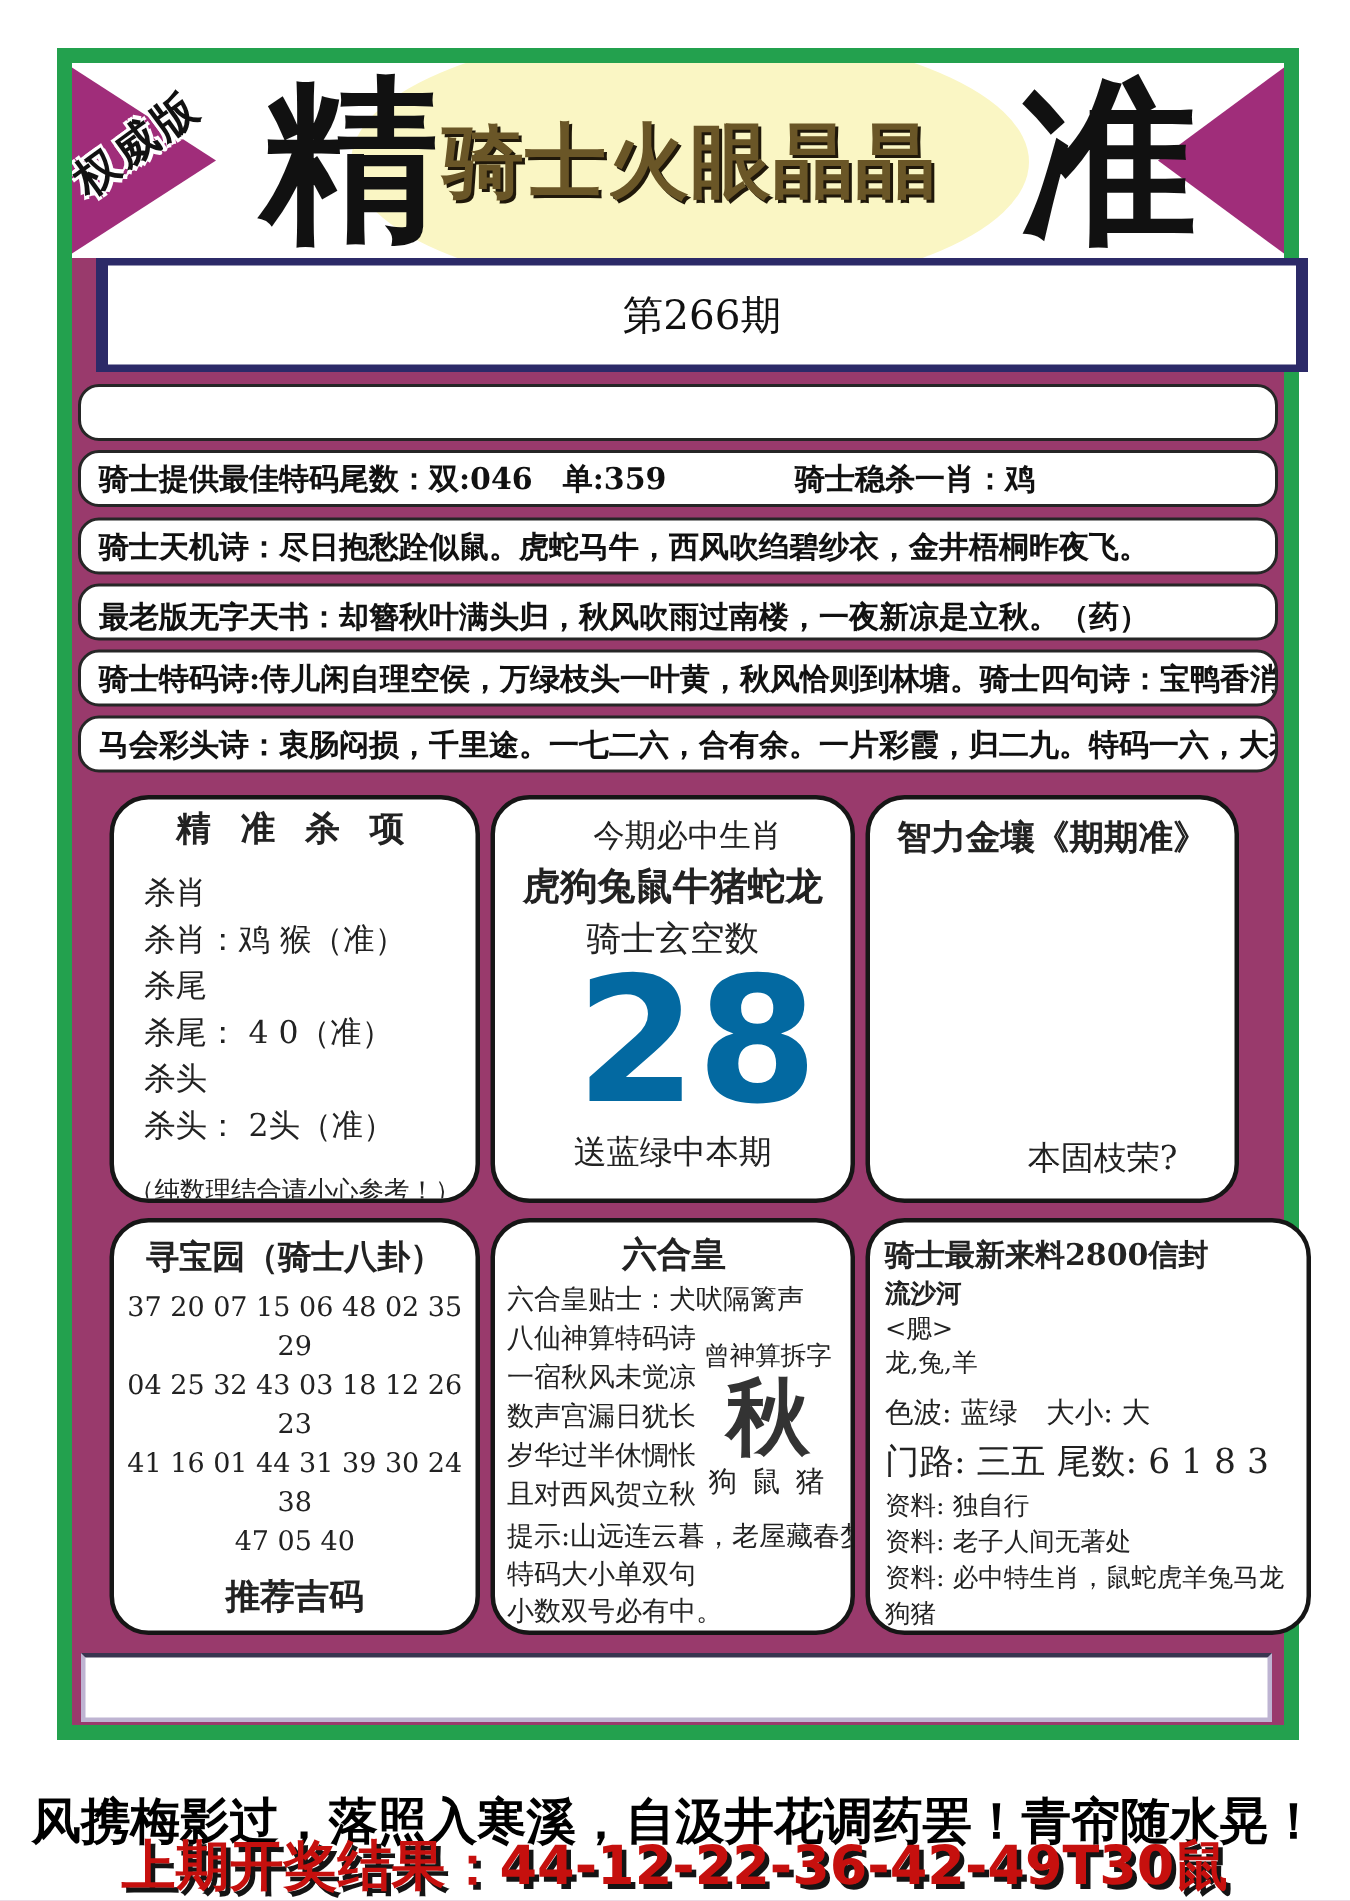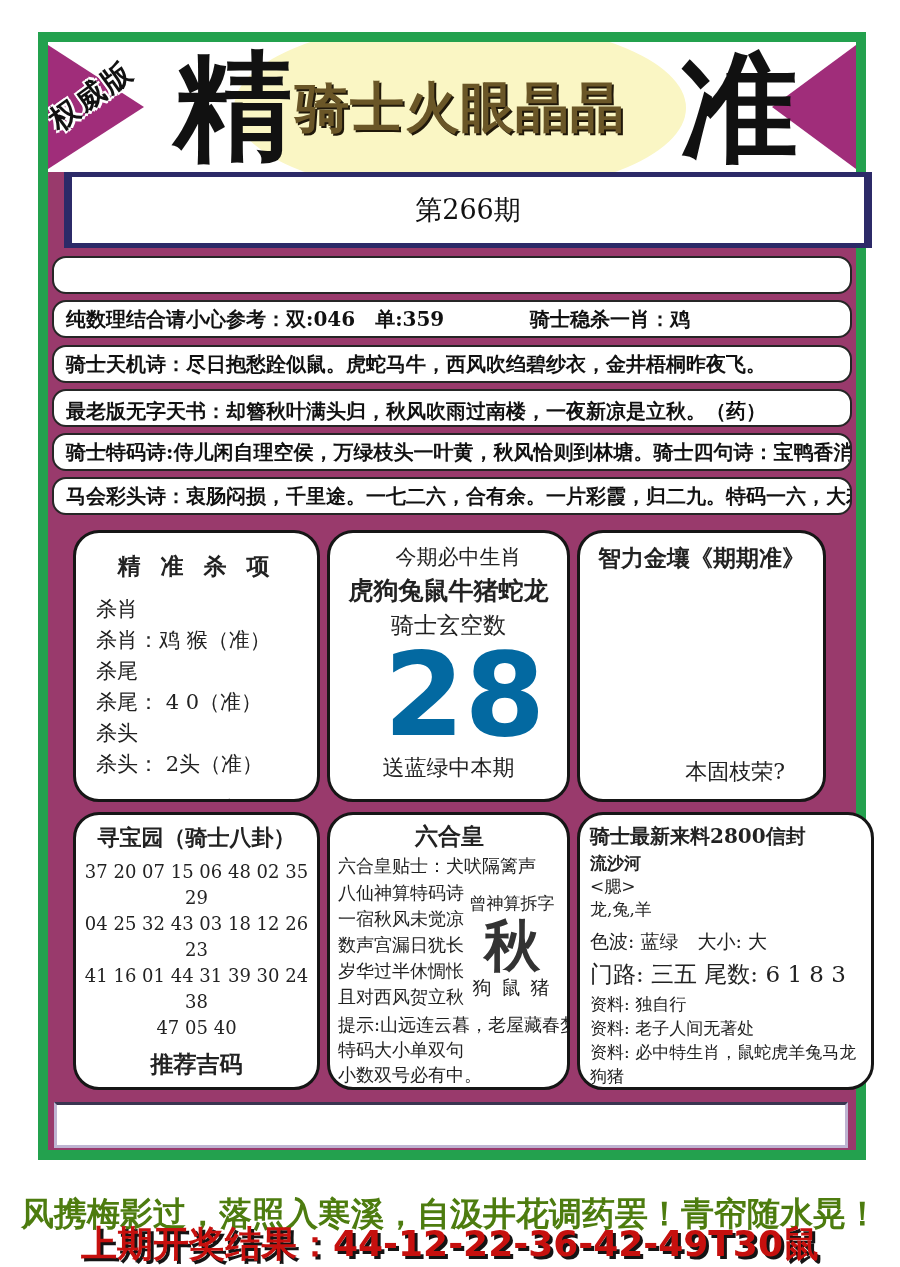--- a/index.html
+++ b/index.html
@@ -39,21 +39,21 @@
        border:2px solid #262626;border-radius:14px;box-sizing:border-box;
        display:flex;align-items:center;padding:0 12px;font-size:20px;font-weight:600;
        color:#111;white-space:nowrap;overflow:hidden;}
   .row-right{margin-left:auto;margin-right:148px;}
 
   
   .gbox{position:absolute;background:#ffffff;border:3px solid #161616;border-radius:26px;
         box-sizing:border-box;color:#222;overflow:hidden;}
   .gbox .btitle{text-align:center;font-weight:bold;}
 
-  .box-kill{left:25px;top:488px;width:247px;height:272px;padding-top:18px;}
+  .box-kill{left:25px;top:488px;width:247px;height:272px;padding-top:4px;}
   .box-kill .btitle{font-size:23px;letter-spacing:6px;}
   .kill-lines{margin:12px 0 0 20px;font-size:21px;line-height:31px;}
   .kill-footer{text-align:center;font-size:17px;margin-top:16px;}
 
   .box-zodiac{left:279px;top:488px;width:243px;height:272px;text-align:center;padding-top:10px;}
   .zo-l1{font-size:21px;margin-left:20px;}
   .zo-l2{font-size:25px;font-weight:bold;margin-top:3px;}
   .zo-l3{font-size:23px;margin-top:3px;}
   .zo-num{font-family:"DejaVu Sans","Liberation Sans",sans-serif;font-weight:900;
           font-size:116px;line-height:104px;margin-top:2px;color:#0369a1;padding-left:32px;}
@@ -87,21 +87,21 @@
   .lat-cs{font-size:19px;margin-top:8px;}
   .lat-path{font-size:23px;margin-top:4px;}
   .lat-data{font-size:17px;line-height:24px;margin-top:2px;}
 
   
   .bottom-strip{position:absolute;left:6px;top:1060px;width:794px;height:46px;background:#ffffff;
             border:3px solid #beb4d2;border-top-color:#3a3550;box-sizing:border-box;}
 
   
   .footer-poem{position:absolute;left:0;top:1192px;width:900px;text-align:center;
-            font-size:33px;font-weight:600;color:#4d7c0f;letter-spacing:0px;
+            font-size:33px;font-weight:600;color:#000000;letter-spacing:0px;
             white-space:nowrap;z-index:1;}
   .footer-result{position:absolute;left:0;top:1220px;width:900px;text-align:center;
             font-family:"DejaVu Sans","Liberation Sans",sans-serif;
             font-size:36px;font-weight:bold;color:#c6100e;
             text-shadow:3px 3px 0 #141414;white-space:nowrap;z-index:2;}
 </style>
 </head>
 <body>
 
 <div class="page">
@@ -118,21 +118,21 @@
       <div class="big-char right">准</div>
     </div>
 
     <div class="issue-box">
       <span>第266期</span>
     </div>
 
     <div class="row" style="top:214px;"></div>
 
     <div class="row" style="top:258px;">
-      <span>纯数理结合请小心参考：双:046　单:359</span>
+      <span>骑士提供最佳特码尾数：双:046　单:359</span>
       <span class="row-right">骑士稳杀一肖：鸡</span>
     </div>
 
     <div class="row" style="top:303px;">
       <span>骑士天机诗：尽日抱愁跧似鼠。虎蛇马牛，西风吹绉碧纱衣，金井梧桐昨夜飞。</span>
     </div>
 
     <div class="row" style="top:347px;align-items:flex-end;">
       <span>最老版无字天书：却簪秋叶满头归，秋风吹雨过南楼，一夜新凉是立秋。（药）</span>
     </div>

